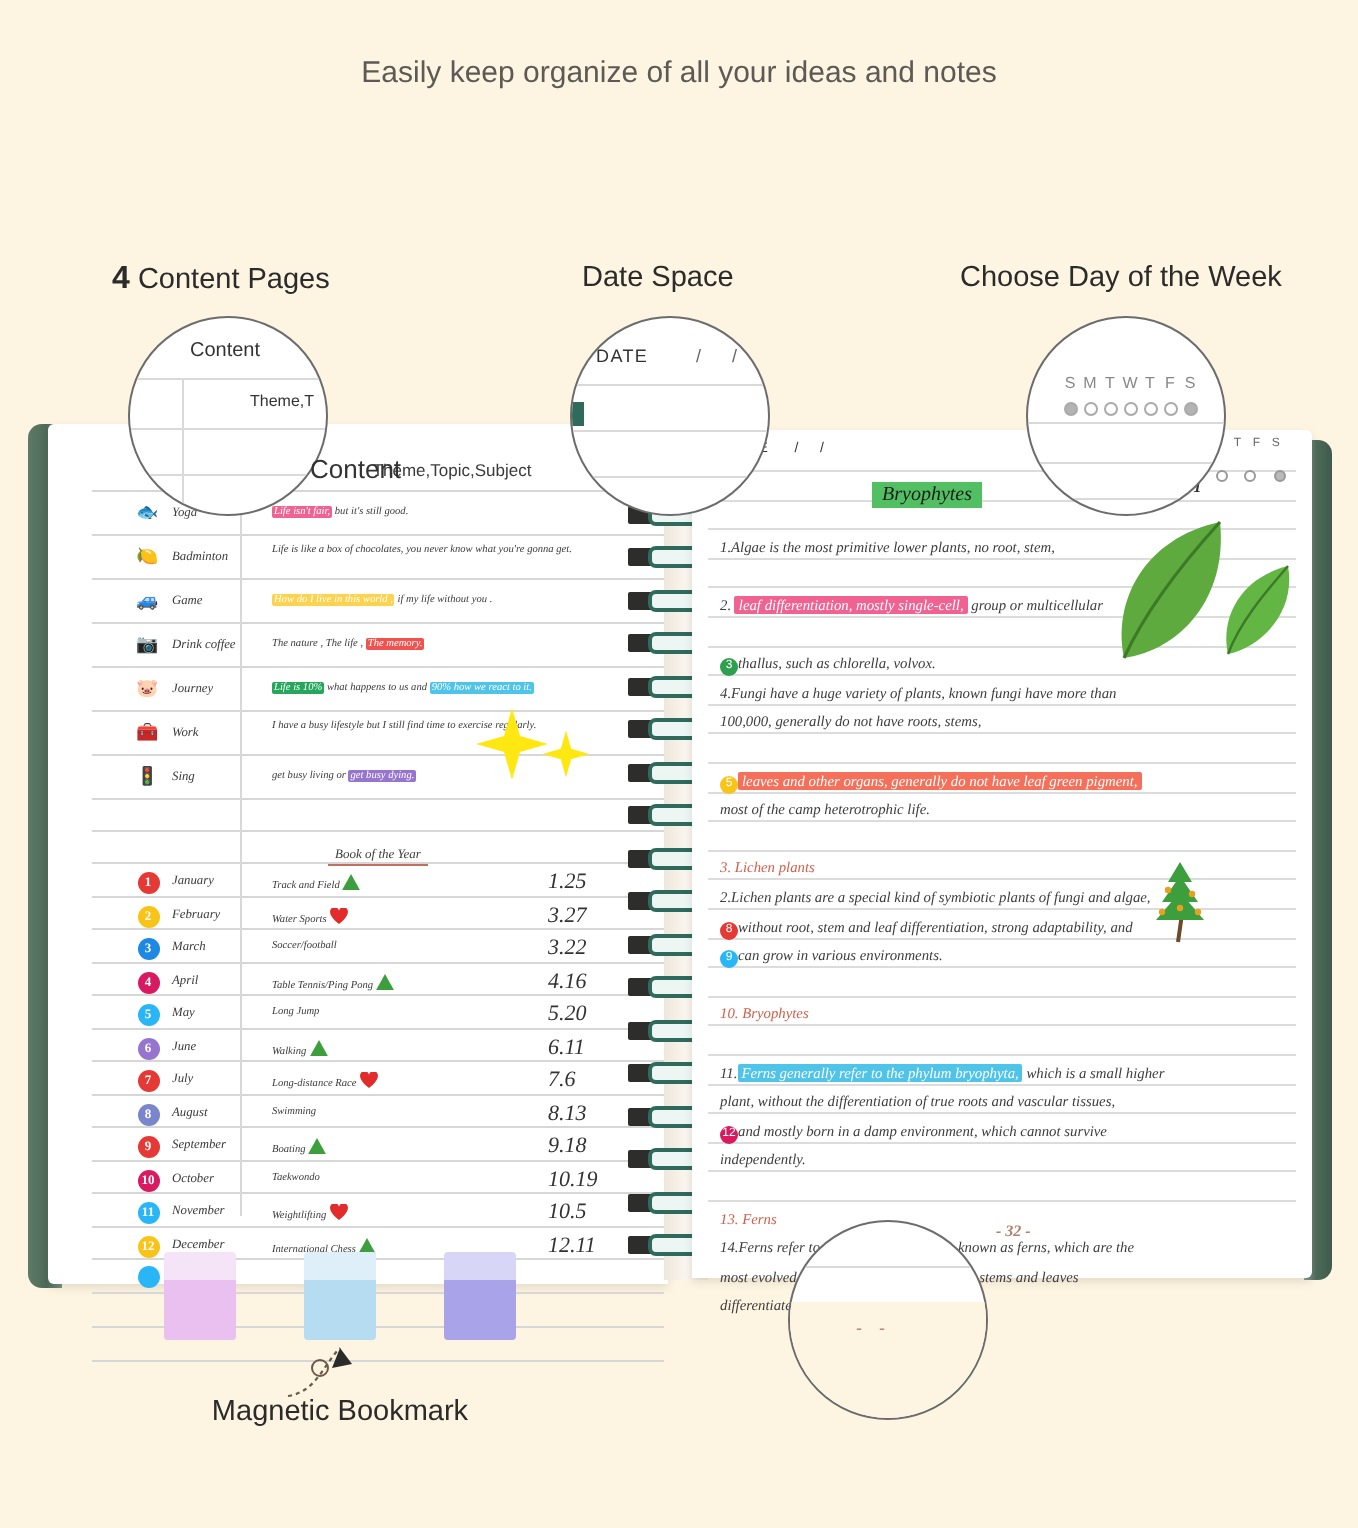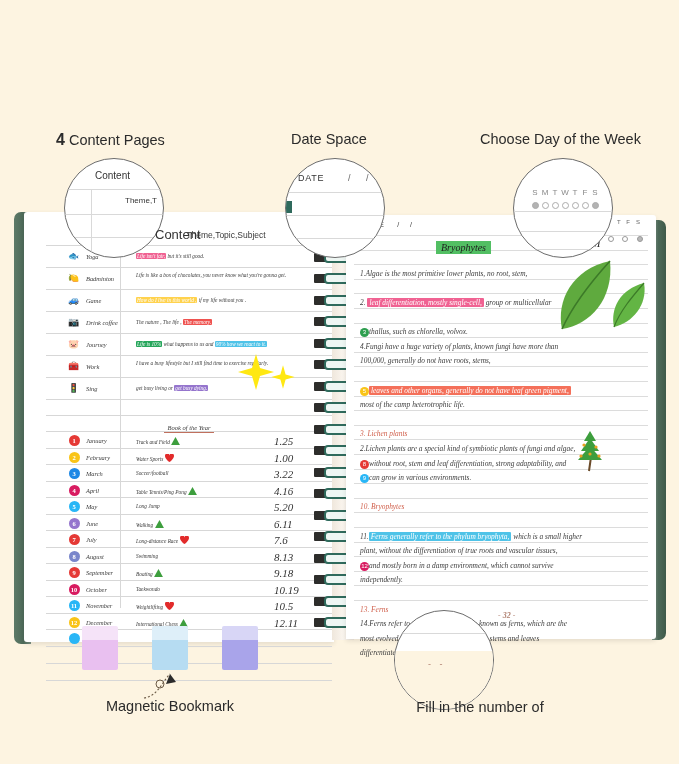--- a/index.html
+++ b/index.html
@@ -119,20 +119,21 @@
 
   .caption { position:absolute; text-align:center; font-size:14.5px; color:#2b2b2b;
              line-height:19px; }
 
   .leaf, .tree, .star { position:absolute; }
 </style>
 </head>
 <body>
 
 <div class="hdr">
+  <div class="hdr-sub">Easily keep organize of all your ideas and notes</div>
 </div>
 
 <div class="callout-lbl" style="left:56px; top:131px;">
   <b>4</b>
   <span>Content Pages</span>
 </div>
 <div class="callout-lbl" style="left:291px; top:131px;">Date Space</div>
 <div class="callout-lbl" style="left:480px; top:131px;">Choose Day of the Week</div>
 
 <div class="book">
@@ -188,21 +189,21 @@
                 <path d="M5 0 L10 9 L0 9 Z" fill="#3d9e3d"></path>
               </svg></span>
             <span class="cell-num" style="top:3px;">1.25</span>
           </div>
           <div class="trow" style="top:236.5px;height:16.5px;">
             <span class="cell-ico" style="top:3px;"><span class="badge" style="background:#f9c418">2</span></span>
             <span class="cell-name" style="top:5px;">February</span>
             <span class="cell-txt" style="top:5px;width:120px;">Water Sports <svg width="9" height="8" viewBox="0 0 10 9" style="vertical-align:-1px">
                 <path d="M5 9 C1 6 0 3.5 0 2.4 A2.4 2.4 0 0 1 5 1.6 A2.4 2.4 0 0 1 10 2.4 C10 3.5 9 6 5 9Z" fill="#e22b2b"></path>
               </svg></span>
-            <span class="cell-num" style="top:3px;">1.00</span>
+            <span class="cell-num" style="top:3px;">3.27</span>
           </div>
           <div class="trow" style="top:253px;height:16.5px;">
             <span class="cell-ico" style="top:3px;"><span class="badge" style="background:#1e88e5">3</span></span>
             <span class="cell-name" style="top:5px;">March</span>
             <span class="cell-txt" style="top:5px;width:120px;">Soccer/football </span>
             <span class="cell-num" style="top:3px;">3.22</span>
           </div>
           <div class="trow" style="top:269.5px;height:16.5px;">
             <span class="cell-ico" style="top:3px;"><span class="badge" style="background:#d81b60">4</span></span>
             <span class="cell-name" style="top:5px;">April</span>
@@ -541,14 +542,13 @@
 
 <svg style="position:absolute; left:140px; top:658px;" width="60" height="44" viewBox="0 0 60 44">
   <path d="M4 40 C18 38 22 24 30 16" stroke="#6b5a46" stroke-width="1.1" fill="none" stroke-dasharray="2,2"></path>
   <circle cx="20" cy="26" r="4" stroke="#6b5a46" stroke-width="1" fill="none"></circle>
   <path d="M30 16 L26 26 L36 24 Z" fill="#2b2b2b"></path>
 </svg>
 
 <div class="caption" style="left:60px; top:697px; width:220px;">Magnetic Bookmark</div>
 
 <div class="caption" style="left:330px; top:698px; width:300px;">
-  <div>Fill in the number of</div>
 </div>
 
 </body></html>

